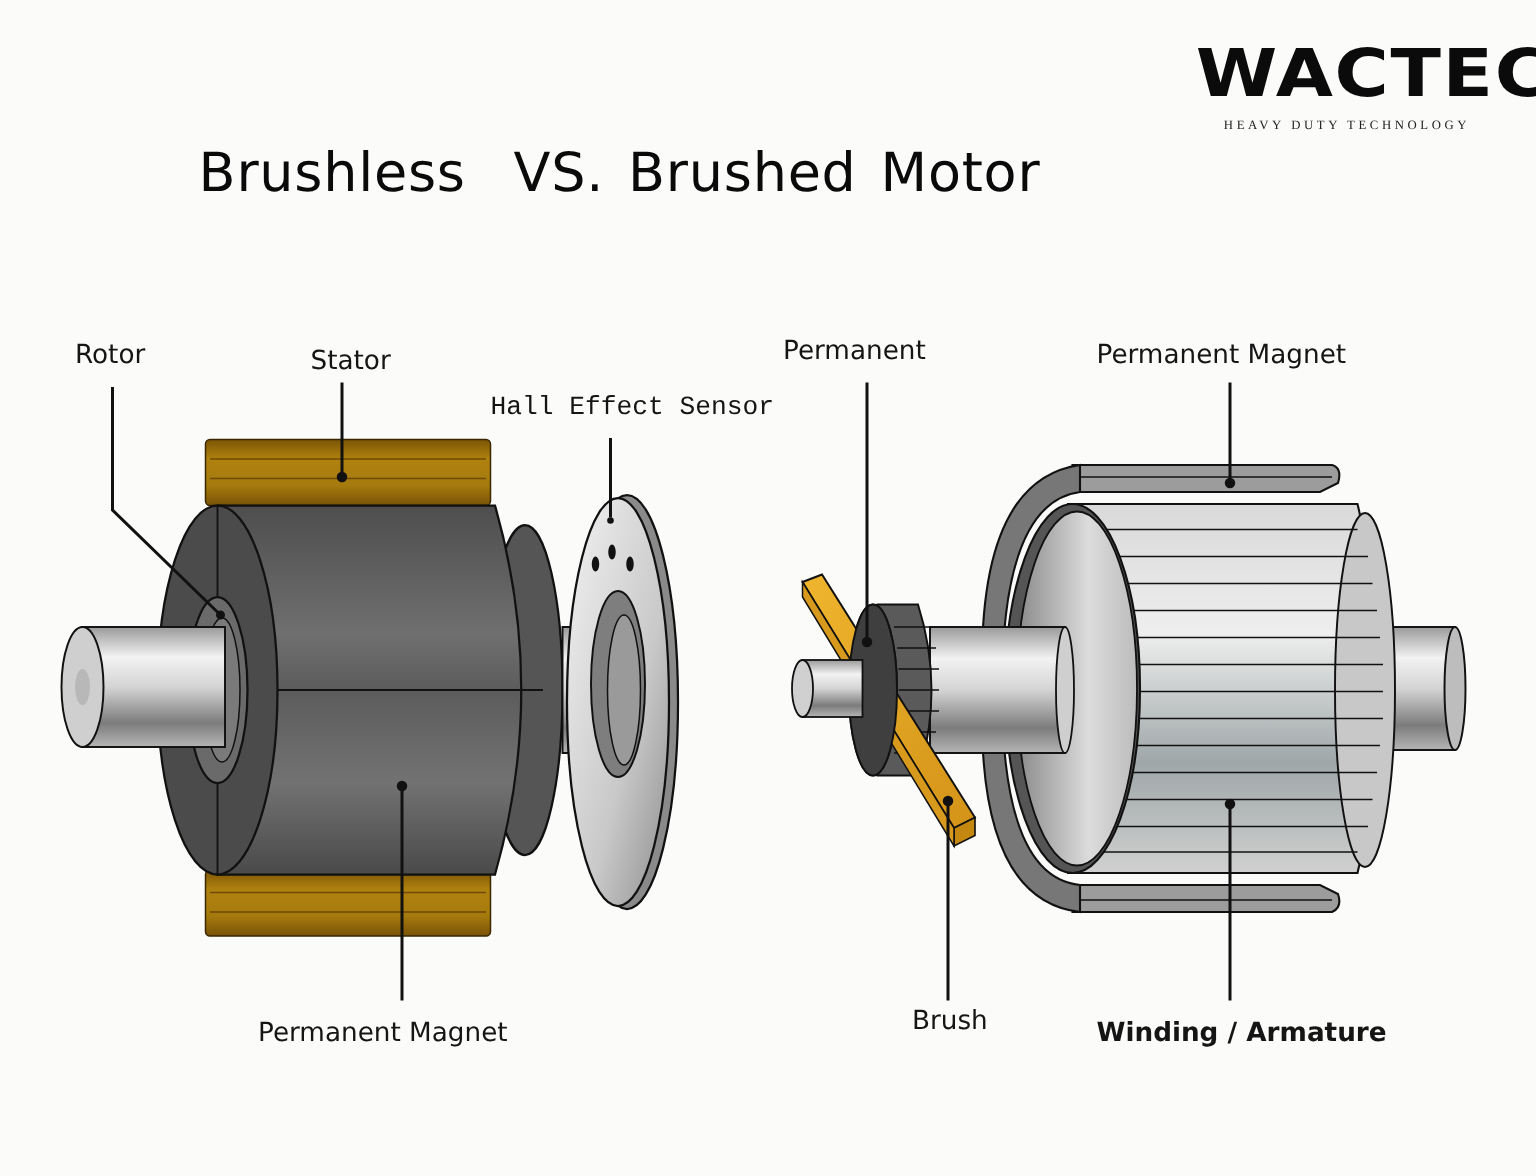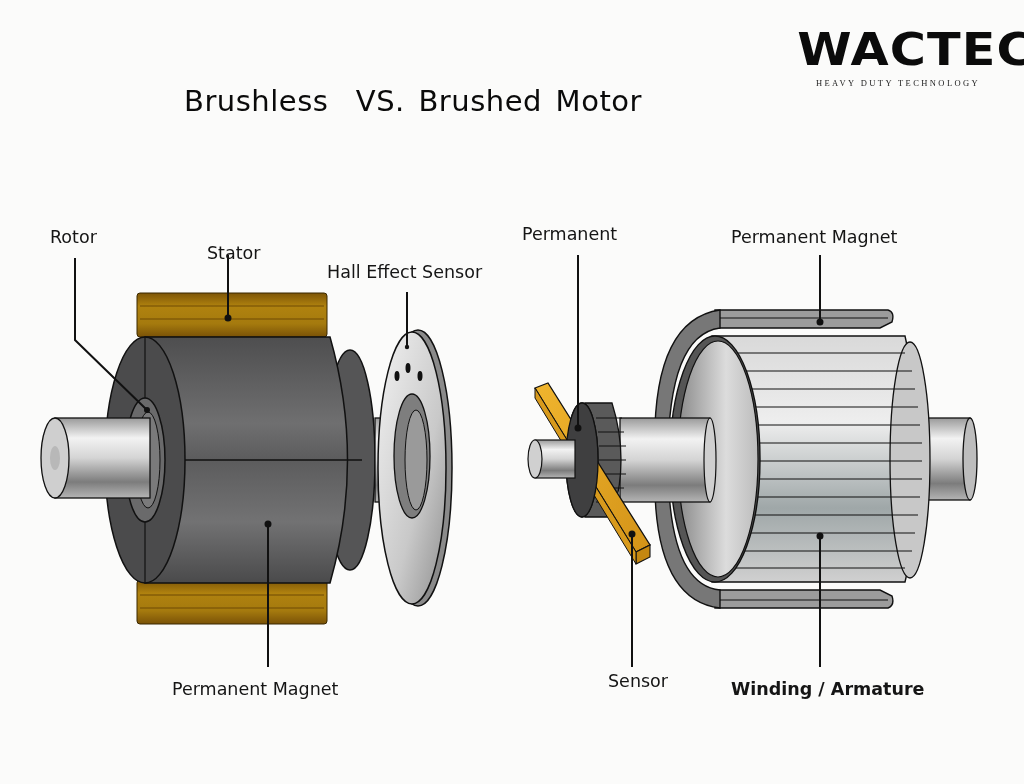--- a/index.html
+++ b/index.html
@@ -20,23 +20,23 @@
       line-height: 48px; color: #0b0b0b;
       transform: scaleX(1.12); transform-origin: center;
       display: block;
     }
     .logo-tag {
       font-family: Liberation Serif, serif;
       font-size: 8.5px; letter-spacing: 2.4px; color: #222;
       display: block; margin-top: 4px;
     }
     .title {
-      left: 0; top: 84px; width: 826px; text-align: center;
-      font-family: "DejaVu Sans", sans-serif;
-      font-size: 29px; font-weight: 500; color: #0a0a0a;
+      left: 0; top: 95px; width: 826px; text-align: center;
+      font-family: "DejaVu Sans", sans-serif;
+      font-size: 36px; font-weight: 500; color: #0a0a0a;
       letter-spacing: 0.5px; word-spacing: 4px;
       white-space: pre;
     }
     .label {
       font-family: "DejaVu Sans", sans-serif;
       font-size: 17.5px; color: #151515; white-space: nowrap; text-align: right;
     }
     svg.diagram { position: absolute; left: 0; top: 0; }
   </style>
 </head>
@@ -215,20 +215,20 @@
     <line x1="820" y1="255" x2="820" y2="322"></line>
     <circle cx="820" cy="322" r="2.5" fill="#111"></circle>
     <line x1="632" y1="534" x2="632" y2="667"></line>
     <circle cx="632" cy="534" r="2.5" fill="#111"></circle>
     <line x1="820" y1="536" x2="820" y2="667"></line>
     <circle cx="820" cy="536" r="2.5" fill="#111"></circle>
   </g>
 </svg>
 
 <div class="abs label" style="left:50px; top:227px;">Rotor</div>
-<div class="abs label" style="left:207px; top:243px;">Stator</div>
-<div class="abs label" style="left:327px; top:262px;">Hall Effect Sensor</div>
+<div class="abs label" style="left:207px; top:231px;">Stator</div>
+<div class="abs label" style="left:327px; top:262px;font-family:Liberation Mono, monospace;">Hall Effect Sensor</div>
 <div class="abs label" style="left:172px; top:679px;">Permanent Magnet</div>
 
 <div class="abs label" style="left:522px; top:224px;">Permanent</div>
 <div class="abs label" style="left:731px; top:227px;">Permanent Magnet</div>
-<div class="abs label" style="left:608px; top:671px;">Sensor</div>
+<div class="abs label" style="left:608px; top:671px;">Brush</div>
 <div class="abs label" style="left:731px; top:679px;font-weight:bold;">Winding / Armature</div>
 
 </body></html>

